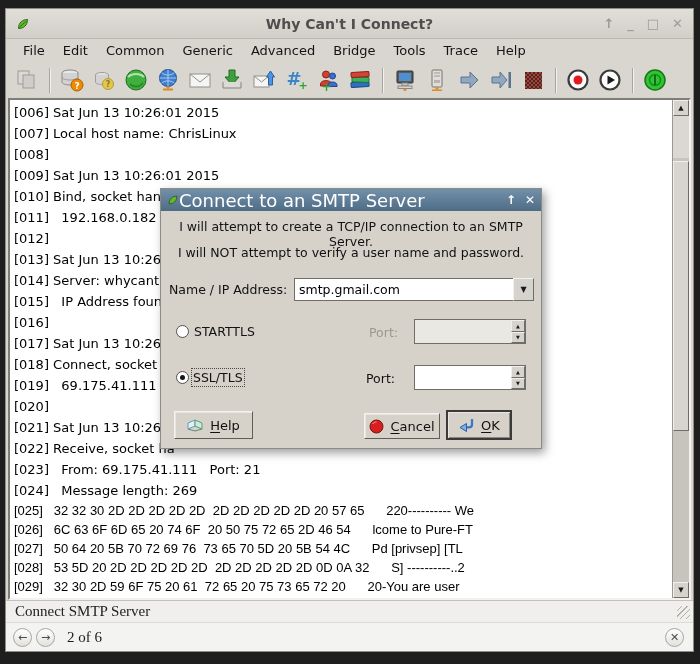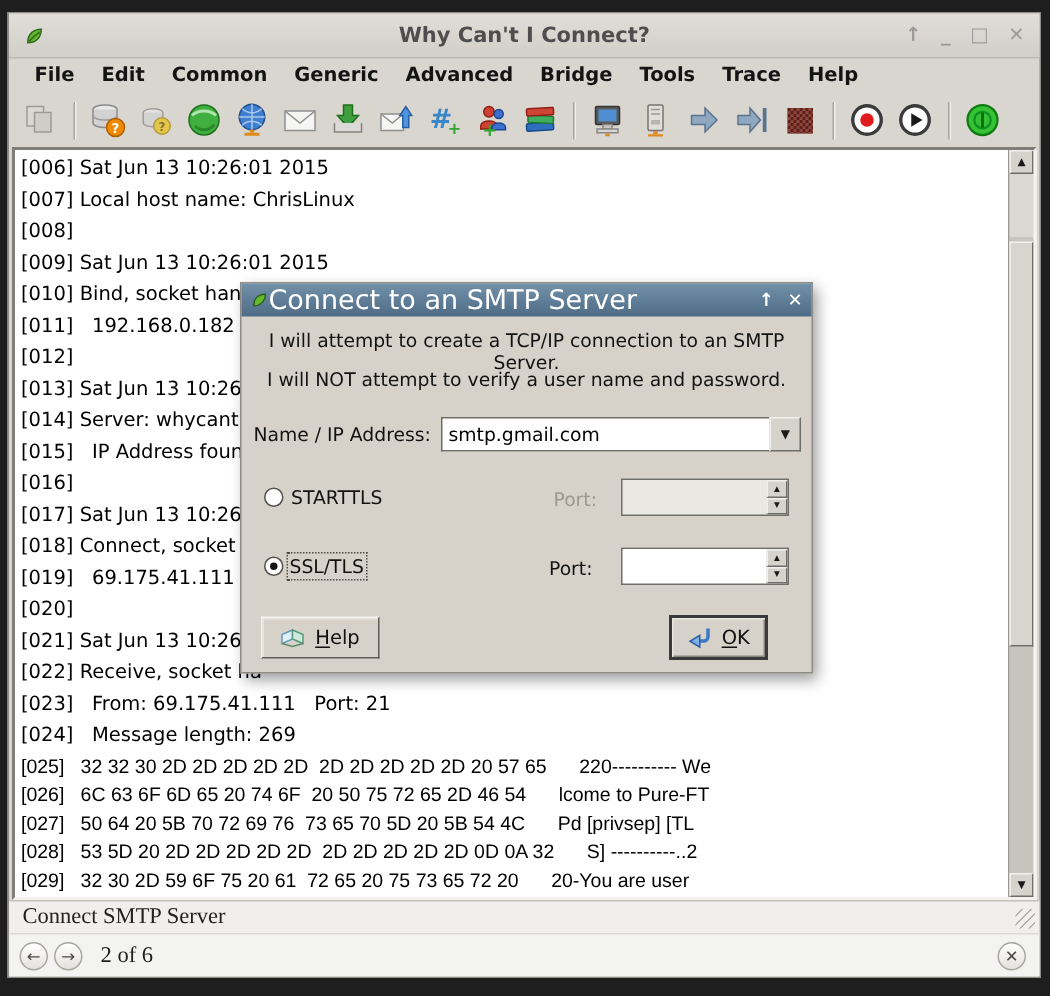--- a/index.html
+++ b/index.html
@@ -26,21 +26,21 @@
     font-size:14px; font-weight:bold; color:#4e4e4e;
   }
   .win-controls { margin-left:auto; display:flex; gap:13px; z-index:2;
     color:#9b9b9b; font-size:13px; font-weight:bold; }
   .win-controls span { cursor:default; }
 
   .menubar {
     height:23px; flex:0 0 23px; display:flex; align-items:center;
     padding:0 8px; font-size:13px; color:#141414;
   }
-  .menu-item { padding:2px 9px 3px 9px;font-weight:bold; }
+  .menu-item { padding:2px 9px 3px 9px; }
 
   .toolbar {
     height:36px; flex:0 0 36px; display:flex; align-items:center;
     padding:0 5px;
   }
   .toolbtn { width:32px; height:30px; display:flex; align-items:center; justify-content:center; }
   .tsep { width:1px; height:25px; background:#a8a5a0; box-shadow:1px 0 0 #f2f0ec; margin:0 6px; }
   .stop-swatch { width:17px; height:17px; background-color:#5f1f18;
     background-image:
       linear-gradient(45deg,#8f4a42 25%,transparent 25%,transparent 75%,#8f4a42 75%),
@@ -407,20 +407,27 @@
     </div>
 
     <div class="btn btn-help">
       <svg width="17" height="15" viewBox="0 0 17 15">
           <path d="M1 11 L8 8 L8 2 L1 5 Z" fill="#dff0f8" stroke="#6a9ab8"></path>
           <path d="M8 8 L15 11 L15 5 L8 2 Z" fill="#cfeadd" stroke="#5a9a7a"></path>
           <path d="M1 11 L8 13 L15 11" fill="none" stroke="#5a8a6a"></path>
         </svg>
       <span><u>H</u>elp</span>
     </div>
+    <div class="btn btn-cancel">
+      <svg width="15" height="15">
+          <circle cx="7.5" cy="7.5" r="6.5" fill="#d81f1f" stroke="#7a0f0f"></circle>
+          <path d="M3.5 5 C4.5 3.5 6 3 7.5 3" stroke="#ff9a9a" fill="none"></path>
+        </svg>
+      <span><u>C</u>ancel</span>
+    </div>
     <div class="btn btn-ok">
       <svg width="17" height="15" viewBox="0 0 17 15">
           <path d="M14 1 V6.5 C14 8.3 12.6 9.3 11 9.3 H8" fill="none" stroke="#3a78c8" stroke-width="2.3"></path>
           <polygon points="8.5,5.5 8.5,13.5 2,9.5" fill="#7fb0e8" stroke="#2a5f9f"></polygon>
         </svg>
       <span><u>O</u>K</span>
     </div>
   </div>
 </div>
 

